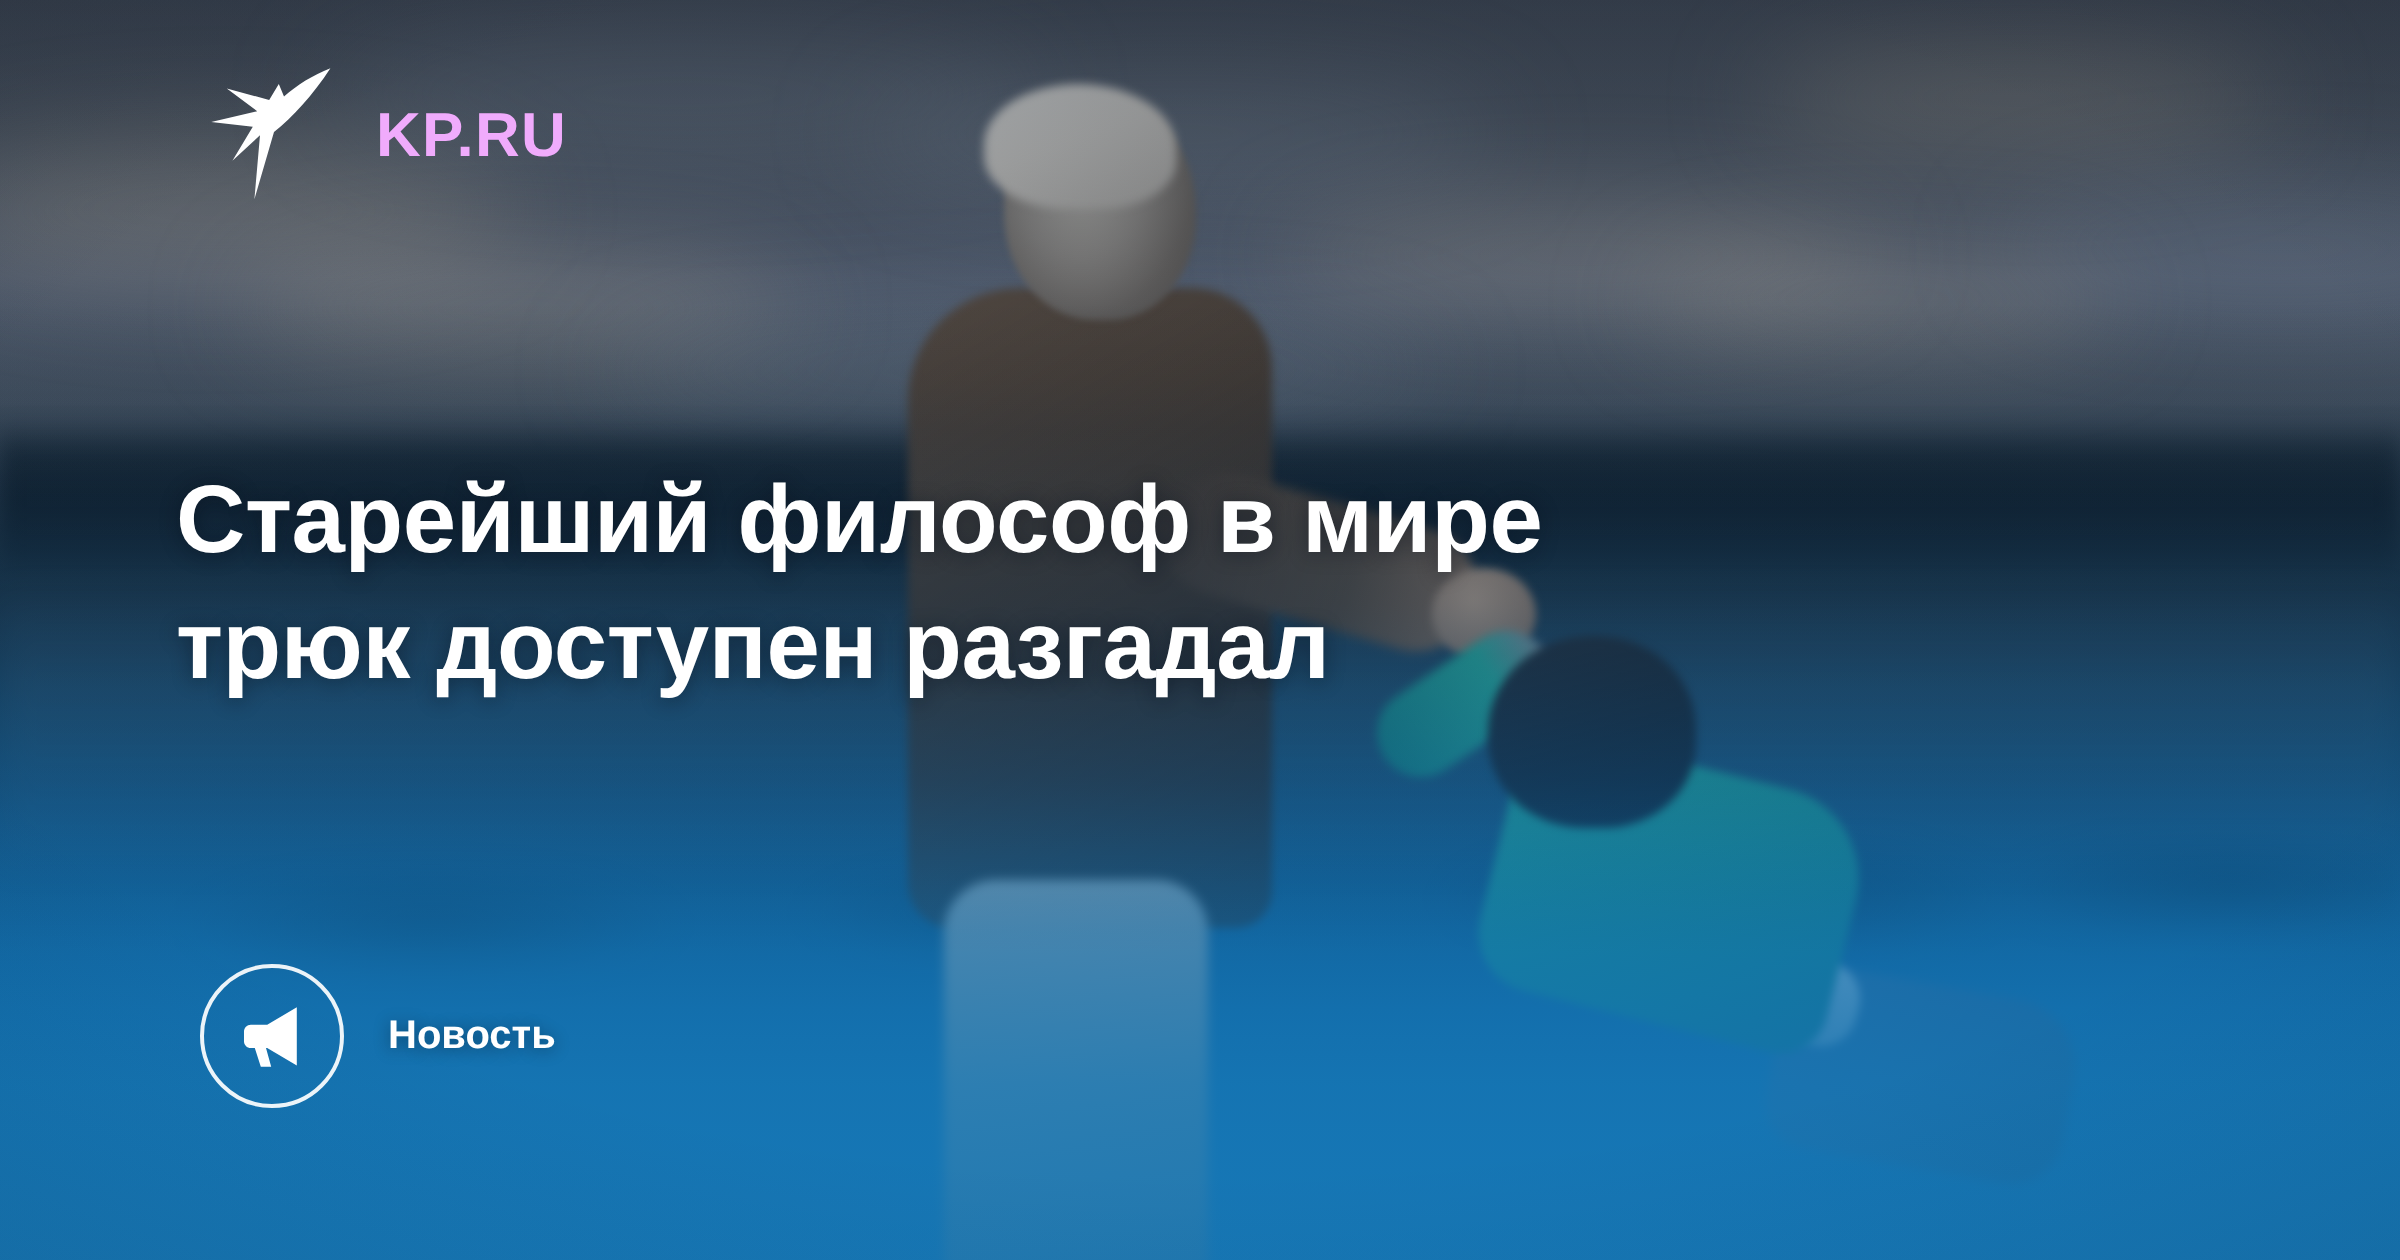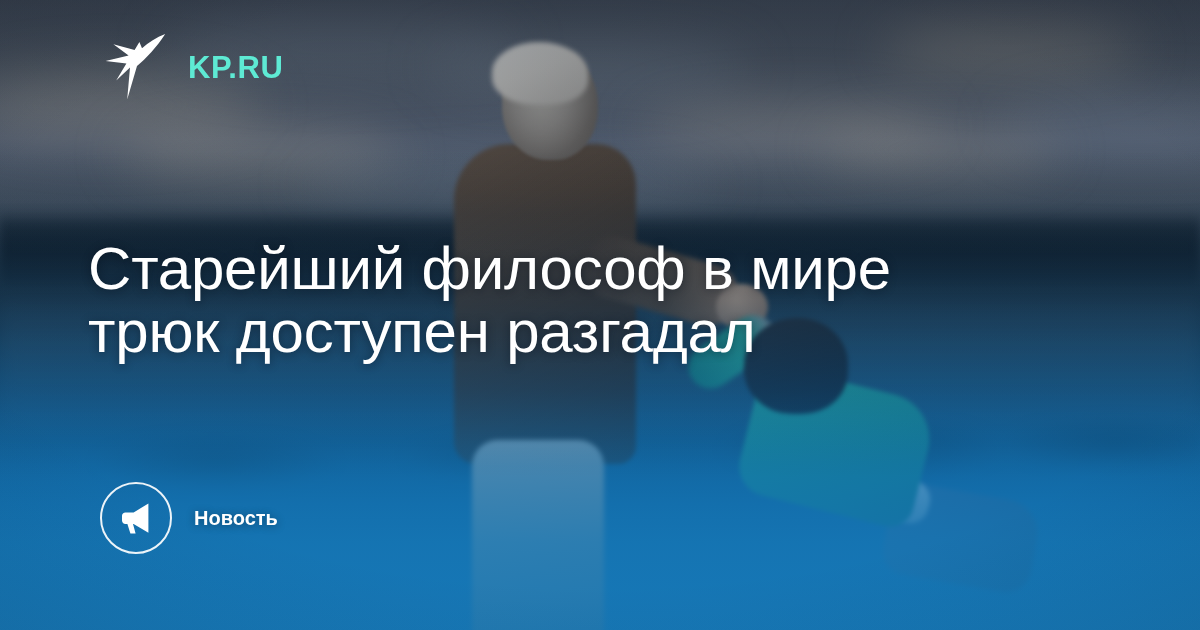--- a/index.html
+++ b/index.html
@@ -204,35 +204,35 @@
 
   #brand {
     position: absolute;
     left: 104px; top: 33px;
     display: flex;
     align-items: center;
     gap: 22px;
   }
   #brand .bird { width: 62px; height: 68px; display: block; }
   #brand .wordmark {
-    color: #5eead4;
+    color: #f0abfc;
     font-size: 31px;
     font-weight: 700;
     letter-spacing: 0.6px;
     line-height: 1;
     white-space: nowrap;
   }
 
   #headline {
     position: absolute;
     left: 88px; top: 197px;
     width: 1000px;
     color: #ffffff;
-    font-size: 60px;
-    font-weight: 400;
+    font-size: 48px;
+    font-weight: 700;
     line-height: 63px;
     letter-spacing: -0.2px;
     text-shadow: 0 1px 10px rgba(6,14,24,0.45);
   }
   #headline .ln { display: block; white-space: nowrap; }
 
   #badge {
     position: absolute;
     left: 100px; top: 482px;
     display: flex;

